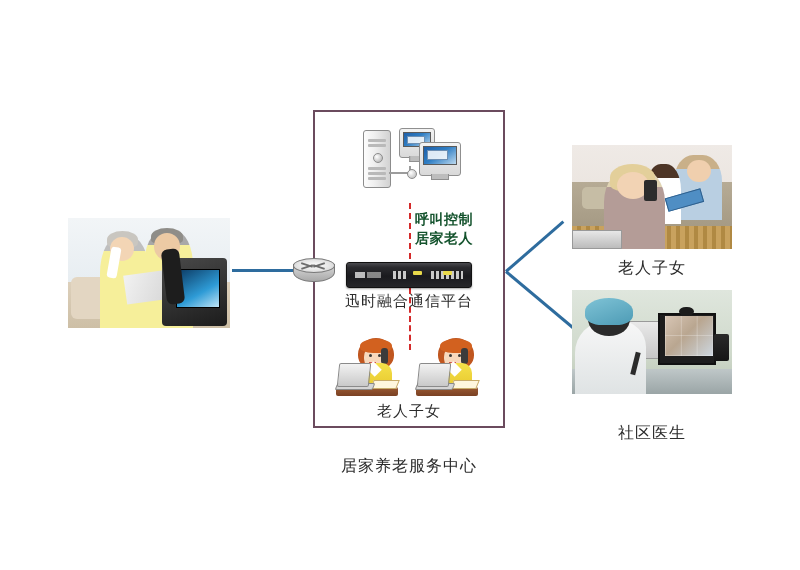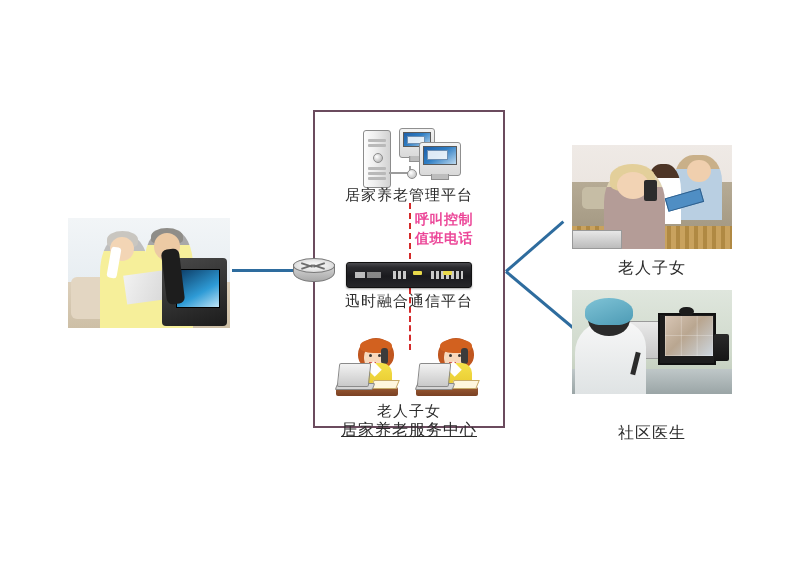--- a/index.html
+++ b/index.html
@@ -38,21 +38,21 @@
     text-align: center;
     white-space: nowrap;
     letter-spacing: 1px;
     font-weight: 400;
   }
   .label-15 { font-size: 15px; }
   .label-16 { font-size: 16px; }
 
   .red-label {
     font-family: "DejaVu Sans", "Liberation Sans", sans-serif;
-    color: #ec4899;
+    color: #14532d;
     font-size: 14px;
     font-weight: bold;
     line-height: 19px;
     text-align: left;
     white-space: nowrap;
     letter-spacing: 0.5px;
   }
 
   
   .photo {
@@ -326,21 +326,21 @@
   <div class="abs line" style="left:506px; top:270px; width:140px; height:3px; transform: rotate(40deg);"></div>
 
   <div class="abs center-box"></div>
 
   <div class="abs red-dash" style="left:409px; top:203px; height:56px;"></div>
 
   <div class="abs red-dash" style="left:409px; top:288px; height:62px;"></div>
 
   <div class="abs red-label" style="left:415px; top:210px;">
     <div>呼叫控制</div>
-    <div>值班电话</div>
+    <div>居家老人</div>
   </div>
 
   <div class="abs" style="left:363px; top:128px; width:100px; height:56px;">
     <div class="server" style="left:0px; top:2px;">
       <div class="server-slot" style="top:8px;"></div>
       <div class="server-slot" style="top:13px;"></div>
       <div class="server-led" style="top:22px;"></div>
       <div class="server-slot" style="top:36px;"></div>
       <div class="server-slot" style="top:41px;"></div>
       <div class="server-slot" style="top:46px;"></div>
@@ -355,21 +355,20 @@
       <div class="monitor-screen">
           <div class="monitor-win"></div>
         </div>
       <div class="monitor-base"></div>
     </div>
     <div class="link-wire" style="left:26px; top:44px; width:22px; height:2px;"></div>
     <div class="link-wire" style="left:46px; top:38px; width:2px; height:8px;"></div>
     <div class="link-dot" style="left:44px; top:41px;"></div>
   </div>
 
-  <div class="abs label label-15" style="left:313px; top:186px; width:192px;">居家养老管理平台</div>
 
   <div class="gateway">
     <div class="gw-logo"></div>
     <div class="gw-ports" style="left:46px; width:14px;"></div>
     <div class="gw-led" style="left:66px;"></div>
     <div class="gw-ports" style="left:84px; width:32px;"></div>
     <div class="gw-led" style="left:96px;"></div>
   </div>
 
   <div class="abs label label-15" style="left:313px; top:292px; width:192px;">迅时融合通信平台</div>
@@ -405,21 +404,21 @@
     <div class="op-arm"></div>
     <div class="op-hand"></div>
     <div class="op-desk"></div>
     <div class="op-paper"></div>
     <div class="op-laptop-base"></div>
     <div class="op-laptop-screen"></div>
   </div>
 
   <div class="abs label label-15" style="left:313px; top:402px; width:192px;">老人子女</div>
 
-  <div class="abs label label-16" style="left:303px; top:420px; width:212px;text-decoration:underline;">居家养老服务中心</div>
+  <div class="abs label label-16" style="left:303px; top:456px; width:212px;">居家养老服务中心</div>
 
   <div class="router">
     <div class="router-body"></div>
     <div class="router-top"></div>
     <div class="router-arrow" style="left:8px; transform: rotate(18deg);"></div>
     <div class="router-arrow" style="left:20px; transform: rotate(-18deg);"></div>
     <div class="router-arrow" style="left:8px; top:8px; transform: rotate(-18deg);"></div>
     <div class="router-arrow" style="left:20px; top:8px; transform: rotate(18deg);"></div>
   </div>
 

